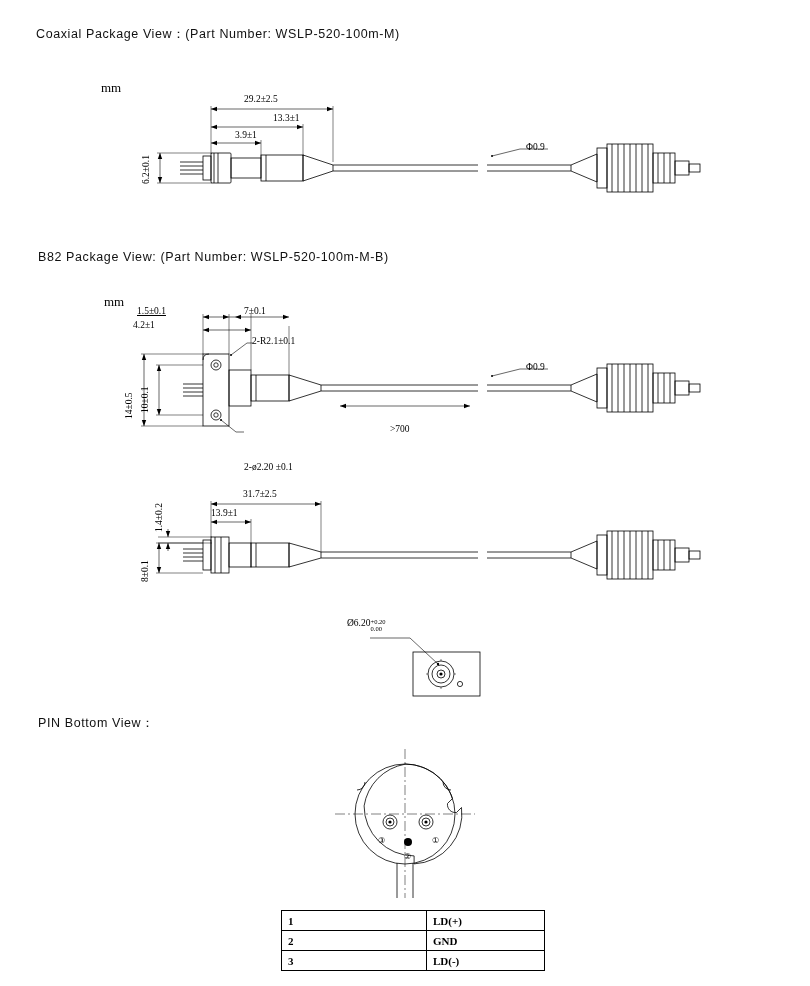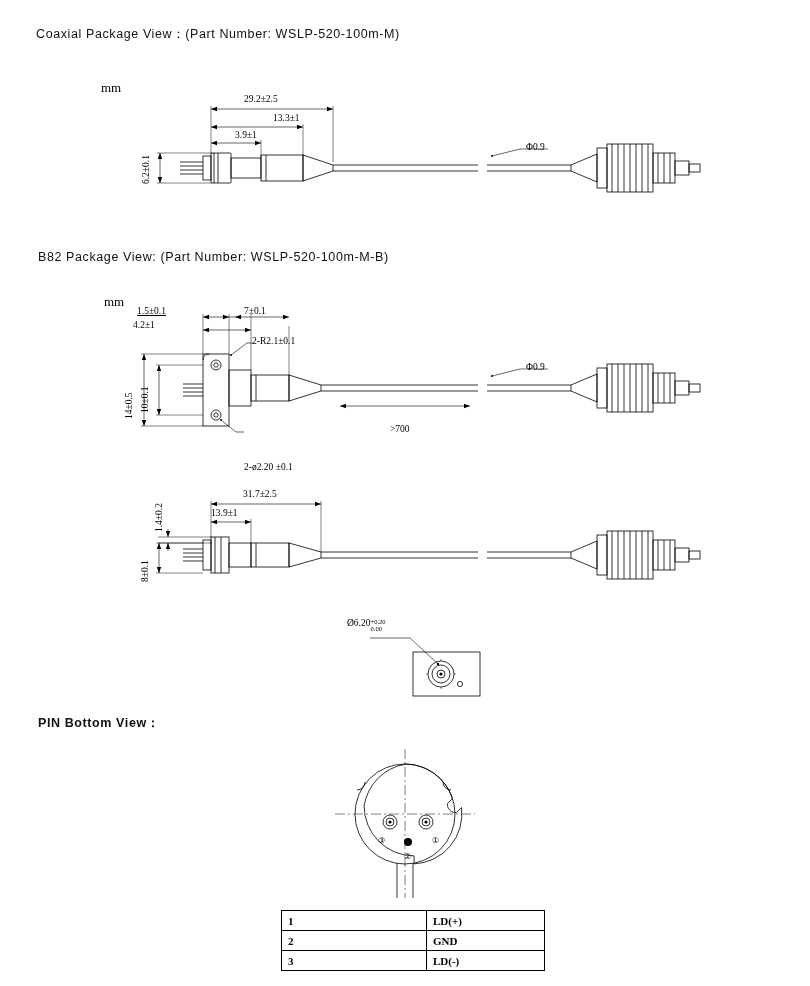--- a/index.html
+++ b/index.html
@@ -25,21 +25,21 @@
   .sec-title {
     position: absolute;
     font-family: "Liberation Sans", sans-serif;
     font-size: 12.5px;
     letter-spacing: 0.6px;
     color: #111;
     white-space: nowrap;
   }
   #title-coax { left: 36px; top: 12px; }
   #title-b82  { left: 38px; top: 236px; }
-  #title-pin  { left: 38px; top: 701px; font-weight: bold; }
+  #title-pin  { left: 38px; top: 701px; }
 
   .svg-layer {
     position: absolute;
     left: 0; top: 0;
   }
 
   
   .dim {
     position: absolute;
     font-family: "Liberation Serif", serif;

